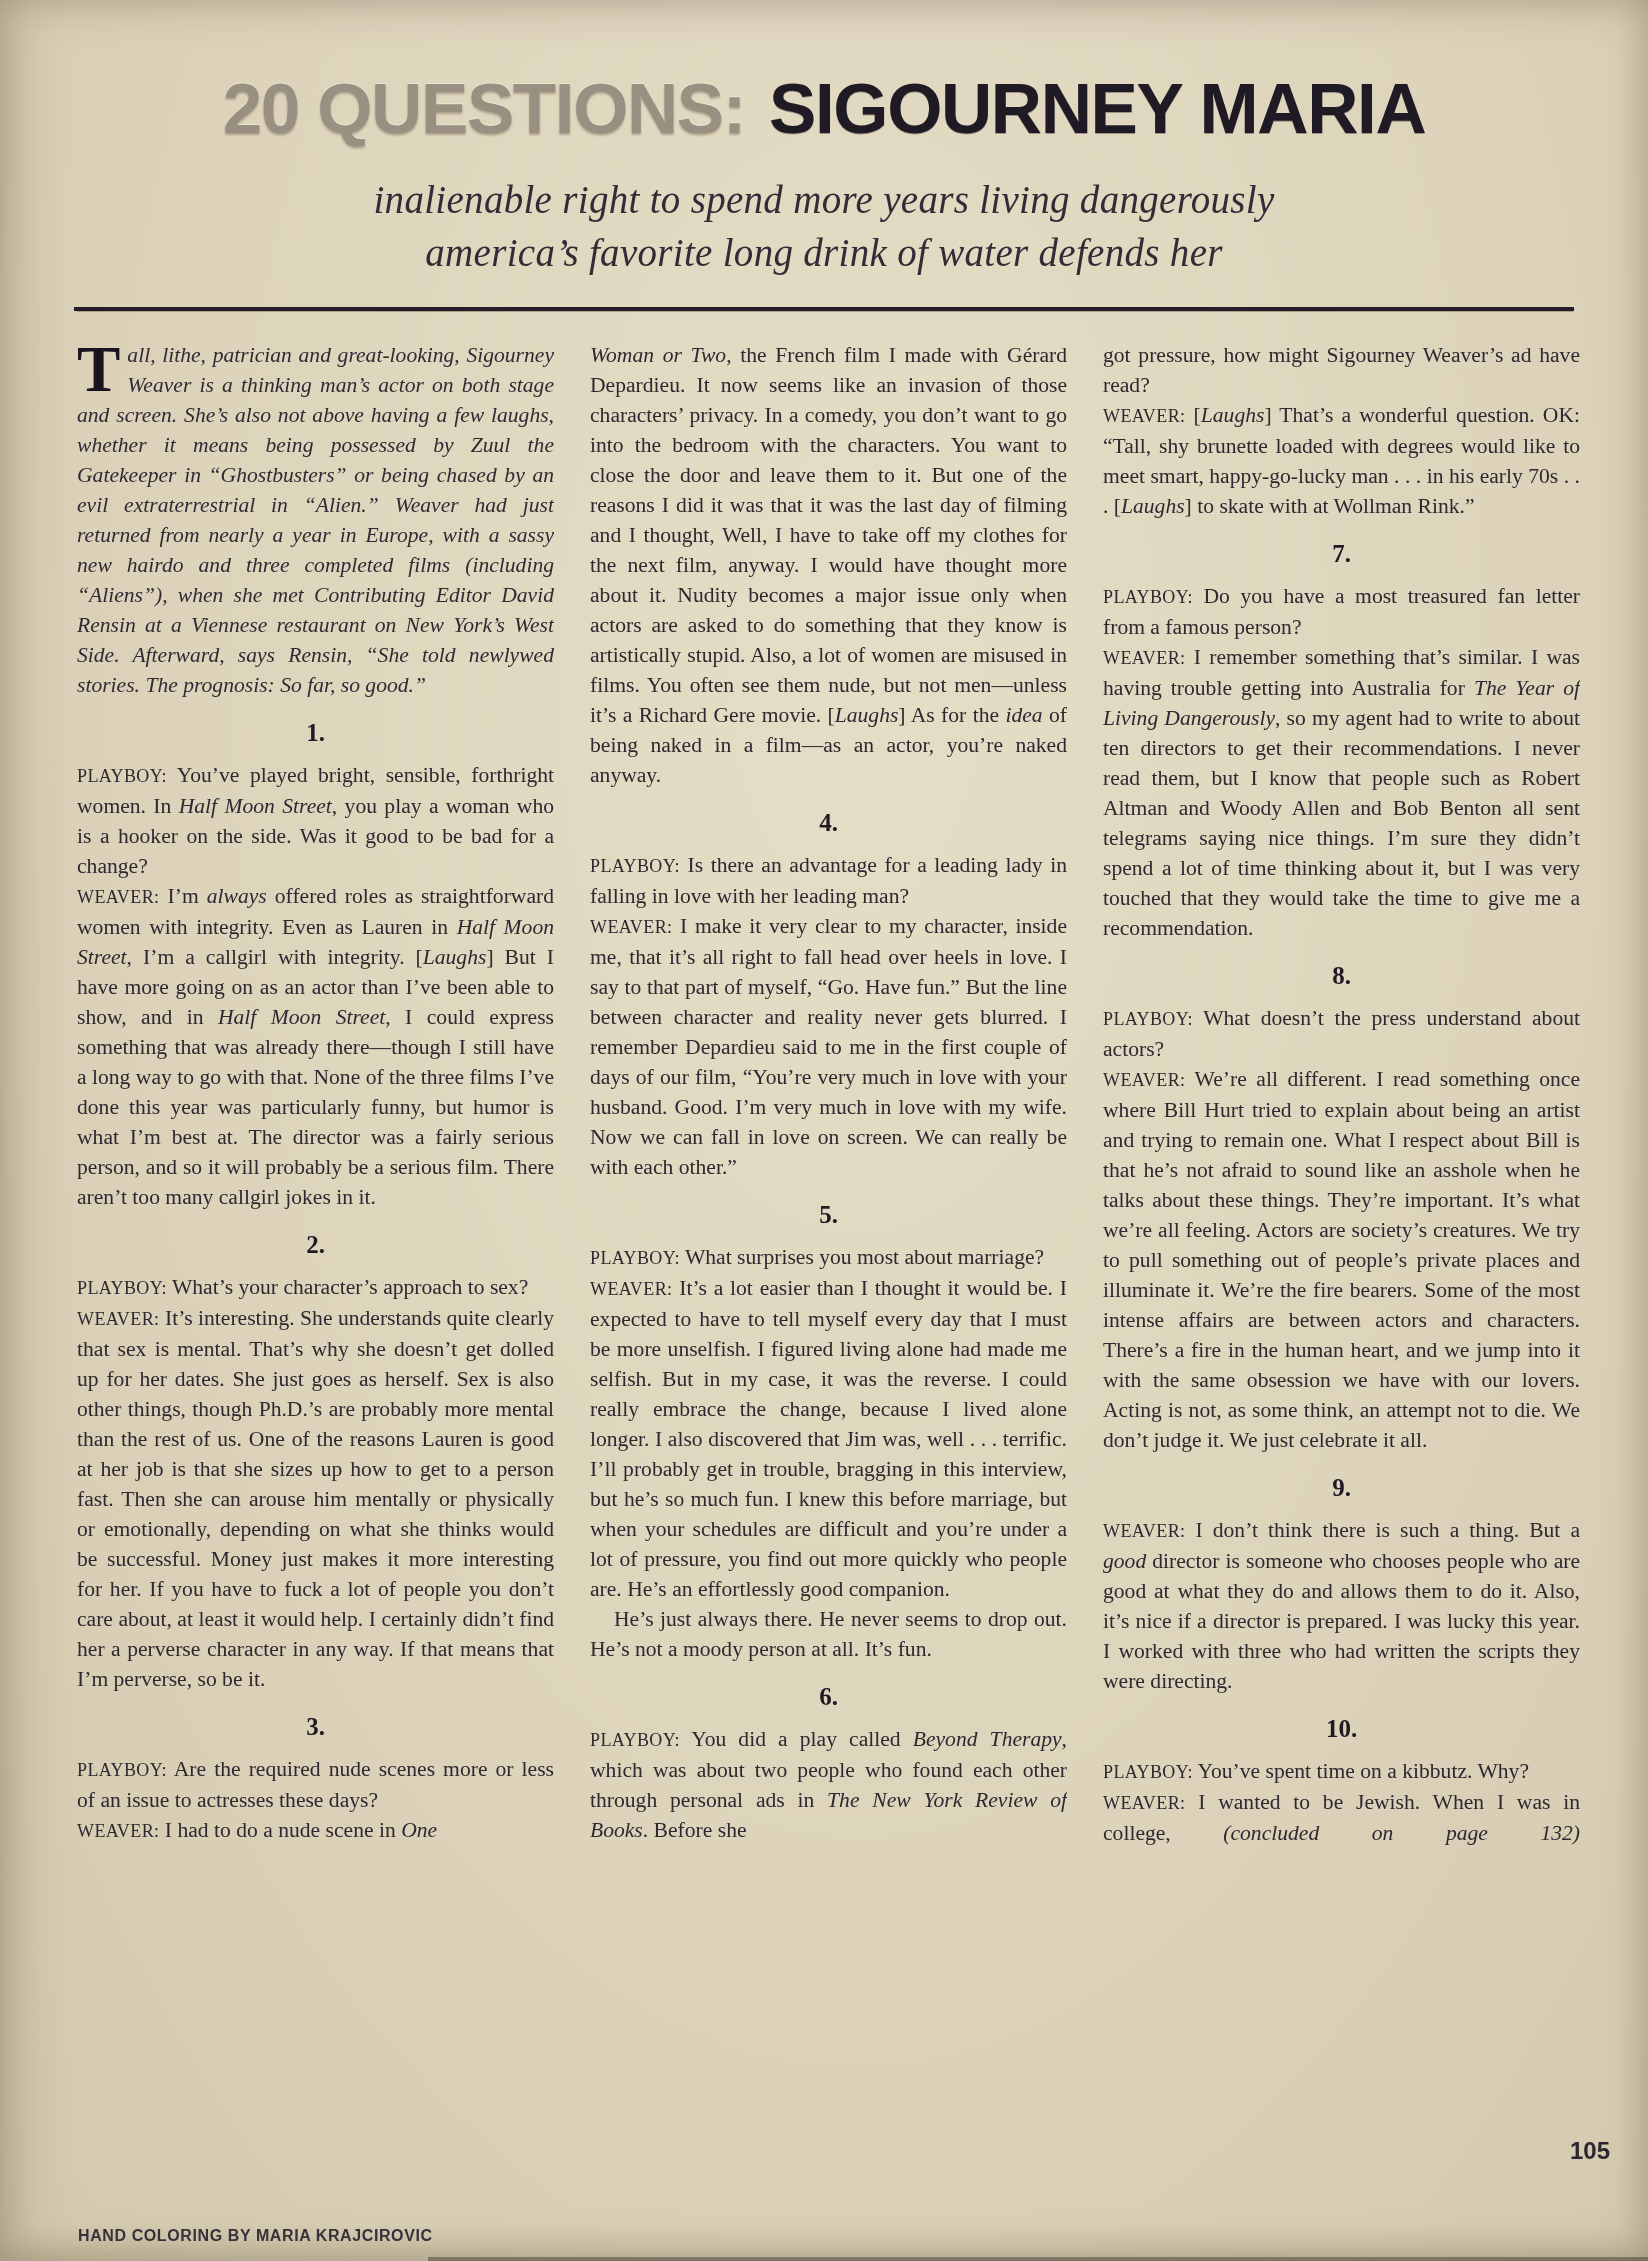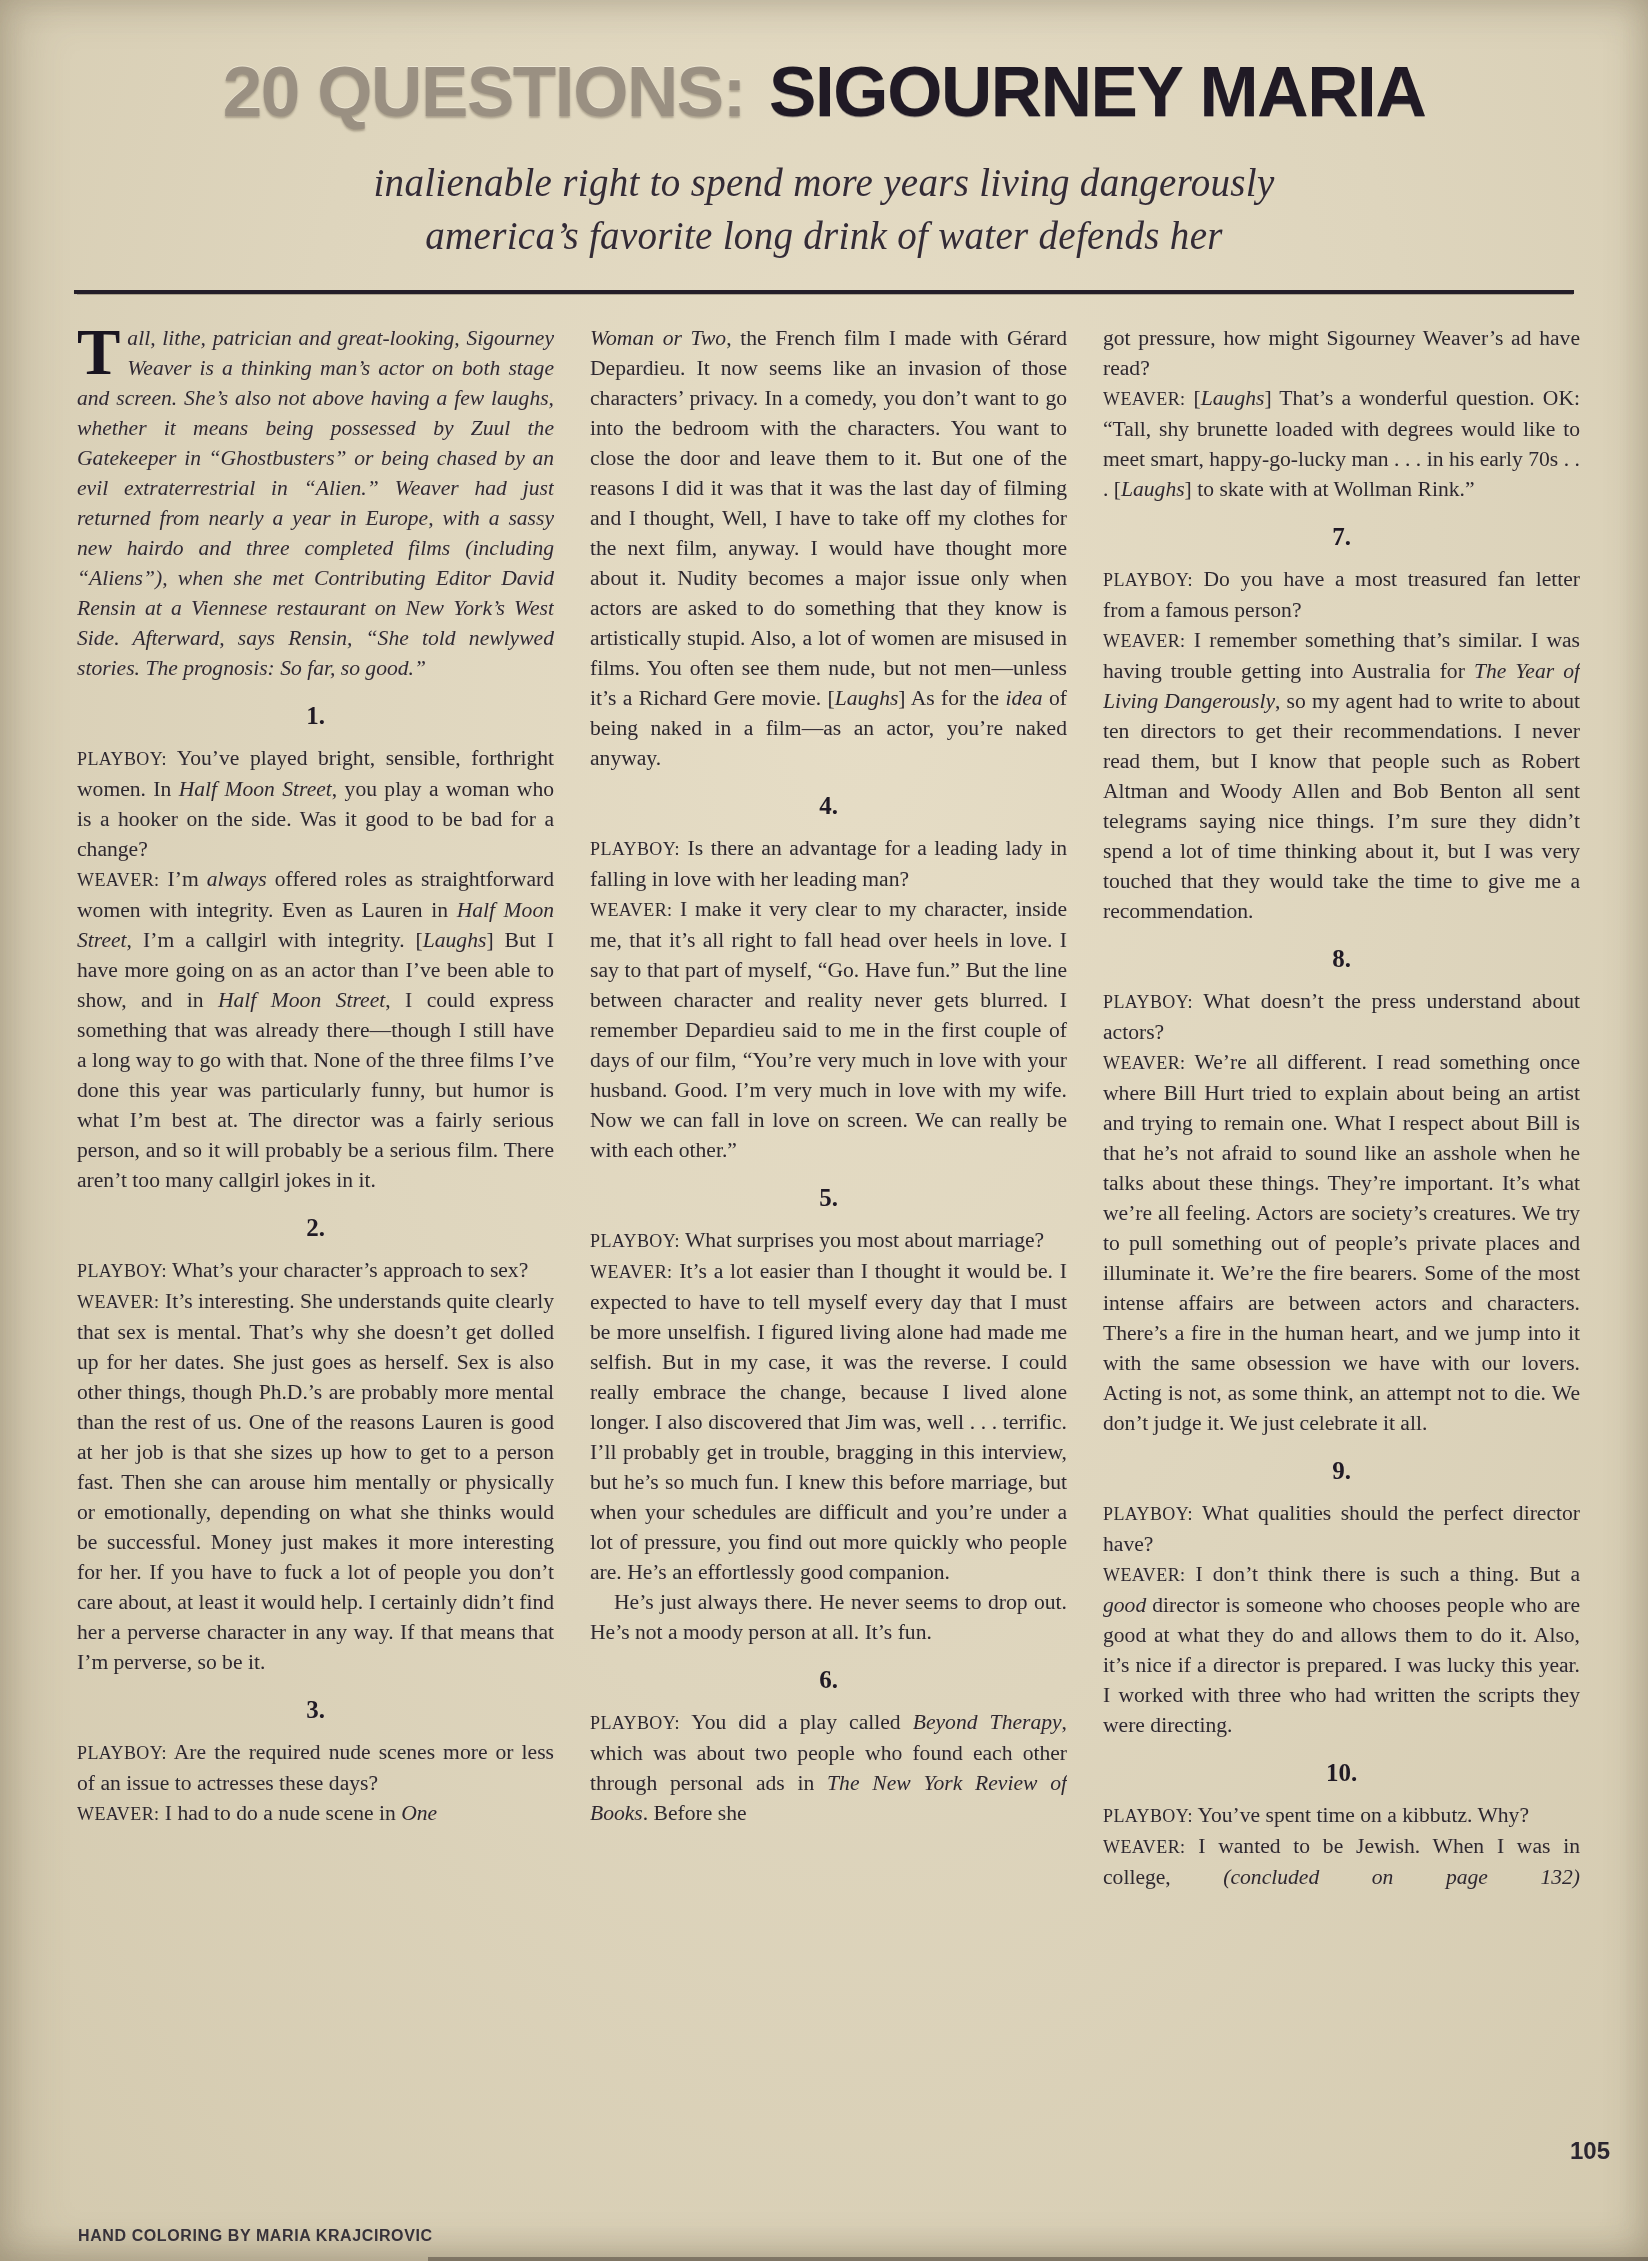--- a/index.html
+++ b/index.html
@@ -5,21 +5,21 @@
   html,body{margin:0;padding:0;background:#8a8274;}
   .page{
     position:relative;
     width:1648px;height:2261px;
     background:radial-gradient(ellipse at 52% 30%, #e6ddc6 0%, #ded5bd 48%, #d3c9ae 100%);
     box-shadow:inset 21px 0 49px rgba(95,80,58,.22), inset -12.5px 0 35px rgba(95,80,58,.16), inset 0 -9.7px 28px rgba(95,80,58,.14);
     overflow:hidden;
     font-family:"Liberation Serif", serif;
     color:#2e2830;
   }
-  .masthead{padding-top:51px;}
+  .masthead{padding-top:68px;}
   .title-row{
     display:flex;justify-content:center;align-items:baseline;gap:24px;
     font-family:"Liberation Sans", sans-serif;
     font-weight:bold;font-size:71px;letter-spacing:-1.4px;white-space:nowrap;
   }
   .title-ghost{color:#9a9082;text-shadow:0 2.1px 2.1px rgba(74,62,50,.35), 0 -0.7px 0 rgba(245,240,225,.6);}
   .title-main{color:#201a25;text-shadow:0 1.4px 0 rgba(32,26,37,.35);}
   .subtitle{
     margin-top:24px;text-align:center;font-style:italic;
     font-size:39px;line-height:53px;color:#332b36;letter-spacing:0.3px;
@@ -111,21 +111,20 @@
     <div class="column">
         <p class="body-para">got pressure, how might Sigourney Weaver’s ad have read?</p>
         <p class="body-para"><span class="speaker">WEAVER:</span> [<i>Laughs</i>] That’s a wonderful question. OK: “Tall, shy brunette loaded with degrees would like to meet smart, happy-go-lucky man . . . in his early 70s . . . [<i>Laughs</i>] to skate with at Wollman Rink.”</p>
         <div class="qnum">7.</div>
         <p class="body-para"><span class="speaker">PLAYBOY:</span> Do you have a most treasured fan letter from a famous person?</p>
         <p class="body-para"><span class="speaker">WEAVER:</span> I remember something that’s similar. I was having trouble getting into Australia for <i>The Year of Living Dangerously</i>, so my agent had to write to about ten directors to get their recommendations. I never read them, but I know that people such as Robert Altman and Woody Allen and Bob Benton all sent telegrams saying nice things. I’m sure they didn’t spend a lot of time thinking about it, but I was very touched that they would take the time to give me a recommendation.</p>
         <div class="qnum">8.</div>
         <p class="body-para"><span class="speaker">PLAYBOY:</span> What doesn’t the press understand about actors?</p>
         <p class="body-para"><span class="speaker">WEAVER:</span> We’re all different. I read something once where Bill Hurt tried to explain about being an artist and trying to remain one. What I respect about Bill is that he’s not afraid to sound like an asshole when he talks about these things. They’re important. It’s what we’re all feeling. Actors are society’s creatures. We try to pull something out of people’s private places and illuminate it. We’re the fire bearers. Some of the most intense affairs are between actors and characters. There’s a fire in the human heart, and we jump into it with the same obsession we have with our lovers. Acting is not, as some think, an attempt not to die. We don’t judge it. We just celebrate it all.</p>
         <div class="qnum">9.</div>
-        <p class="body-para"><span class="speaker">PLAYBOY:</span> What qualities should the perfect director have?</p>
         <p class="body-para"><span class="speaker">WEAVER:</span> I don’t think there is such a thing. But a <i>good</i> director is someone who chooses people who are good at what they do and allows them to do it. Also, it’s nice if a director is prepared. I was lucky this year. I worked with three who had written the scripts they were directing.</p>
         <div class="qnum">10.</div>
         <p class="body-para"><span class="speaker">PLAYBOY:</span> You’ve spent time on a kibbutz. Why?</p>
         <p class="body-para last-justify"><span class="speaker">WEAVER:</span> I wanted to be Jewish. When I was in college, <i>(concluded on page 132)</i></p>
       </div>
   </main>
 
   <div class="credit">HAND COLORING BY MARIA KRAJCIROVIC</div>
   <div class="page-num">105</div>
   <div class="bottom-strip"></div>

